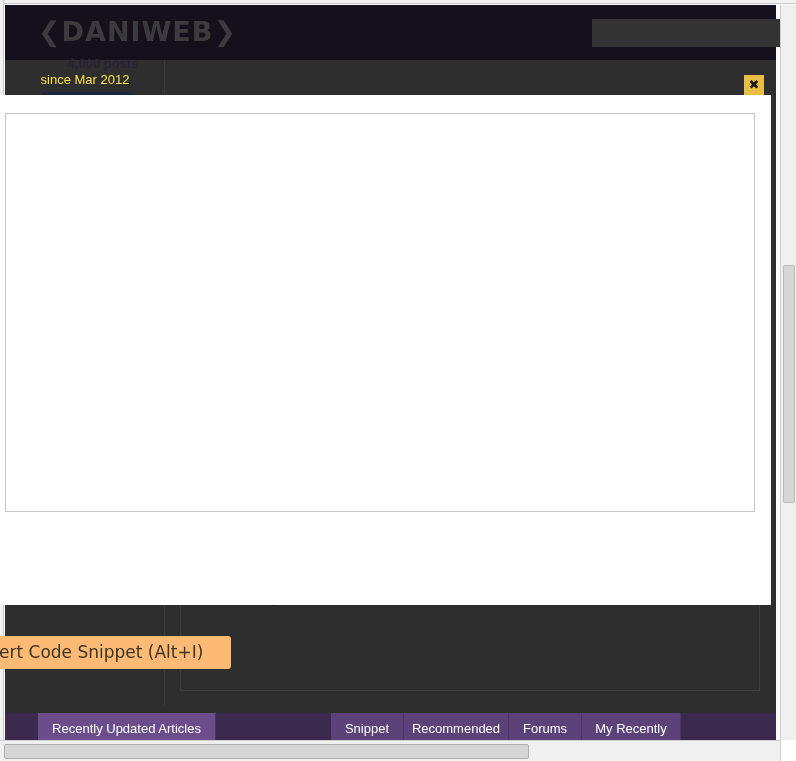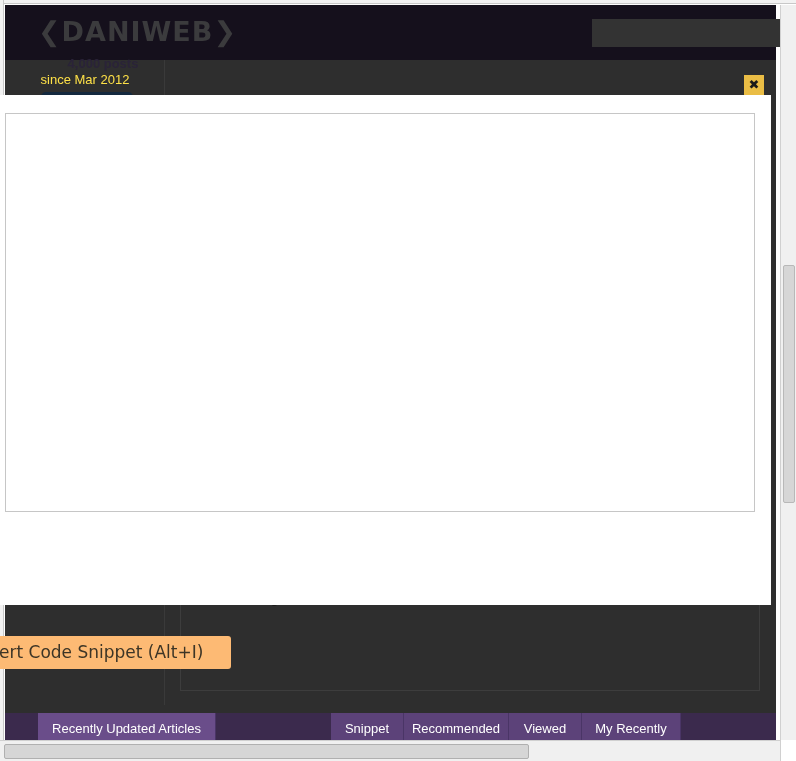--- a/index.html
+++ b/index.html
@@ -163,21 +163,21 @@
     <div id="editor-canvas"></div>
     <div id="code-snippet-tooltip">ert Code Snippet (Alt+I)</div>
   </div>
 
   <div id="close-dialog-btn">✖</div>
 
   <div id="tabbar">
       <div class="tab active" style="left: 33px; width: 178px;">Recently Updated Articles</div>
       <div class="tab" style="left: 326px; width: 73px;">Snippet</div>
       <div class="tab" style="left: 399px; width: 105px;">Recommended</div>
-      <div class="tab" style="left: 504px; width: 73px;">Viewed</div>
+      <div class="tab" style="left: 504px; width: 73px;">Forums</div>
       <div class="tab" style="left: 577px; width: 99px;">My Recently</div>
     </div>
 
   <div id="vscroll-track">
     <div id="vscroll-thumb" style="top: 260px; height: 238px;"></div>
   </div>
   <div id="hscroll-track">
     <div id="hscroll-thumb" style="left: 4px; width: 525px;"></div>
   </div>
   <div id="scroll-corner"></div>

